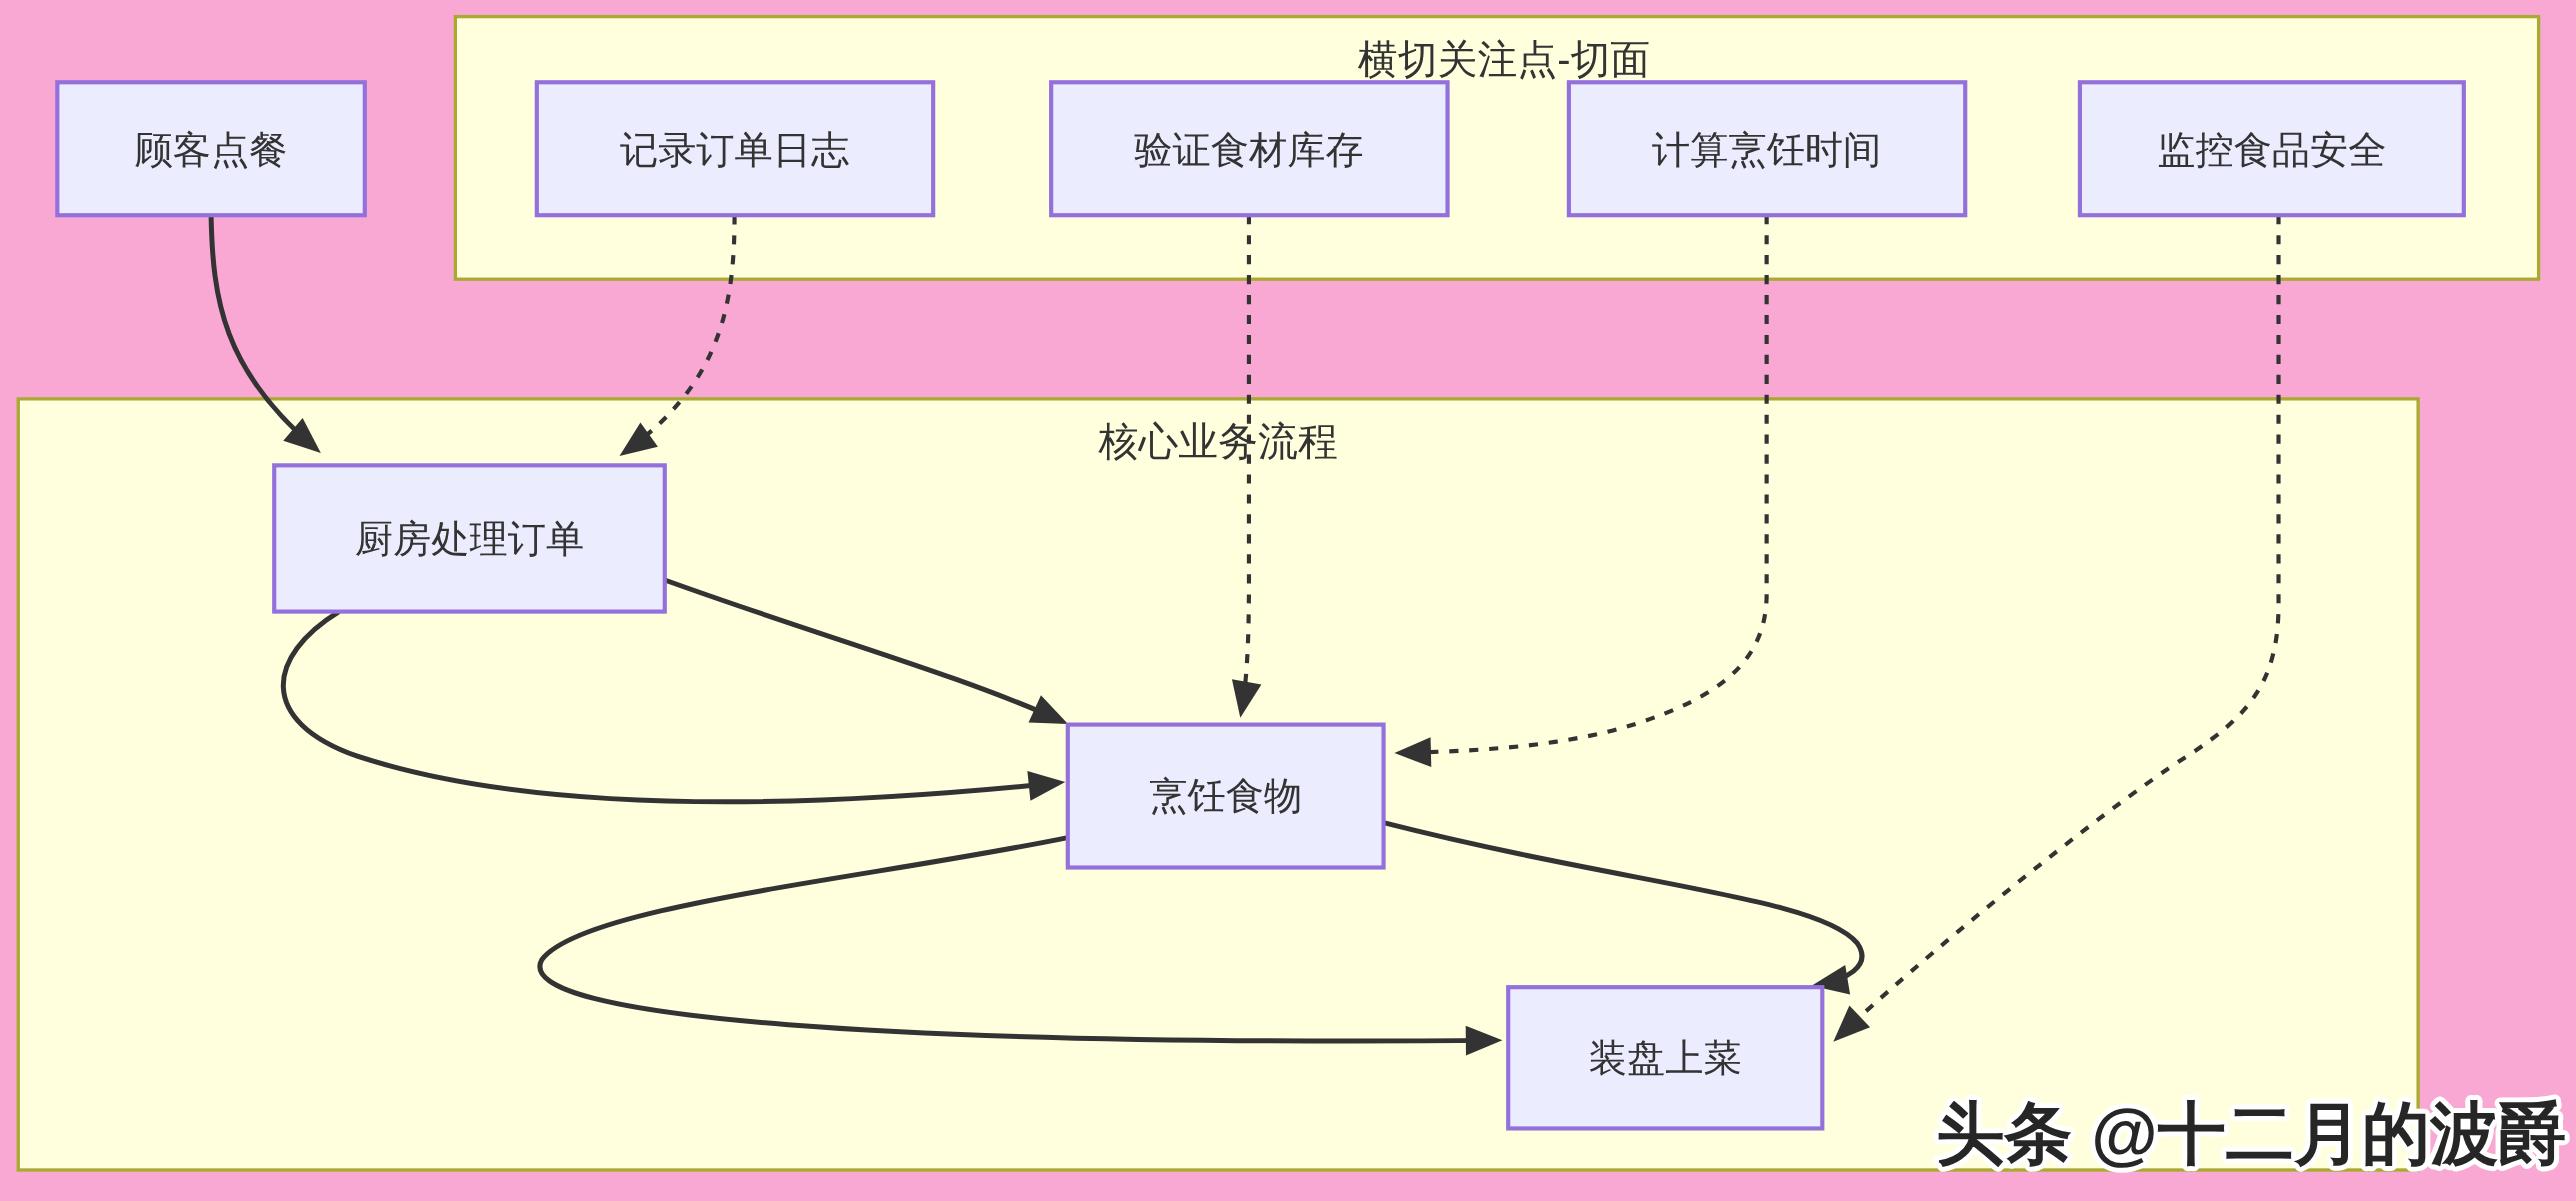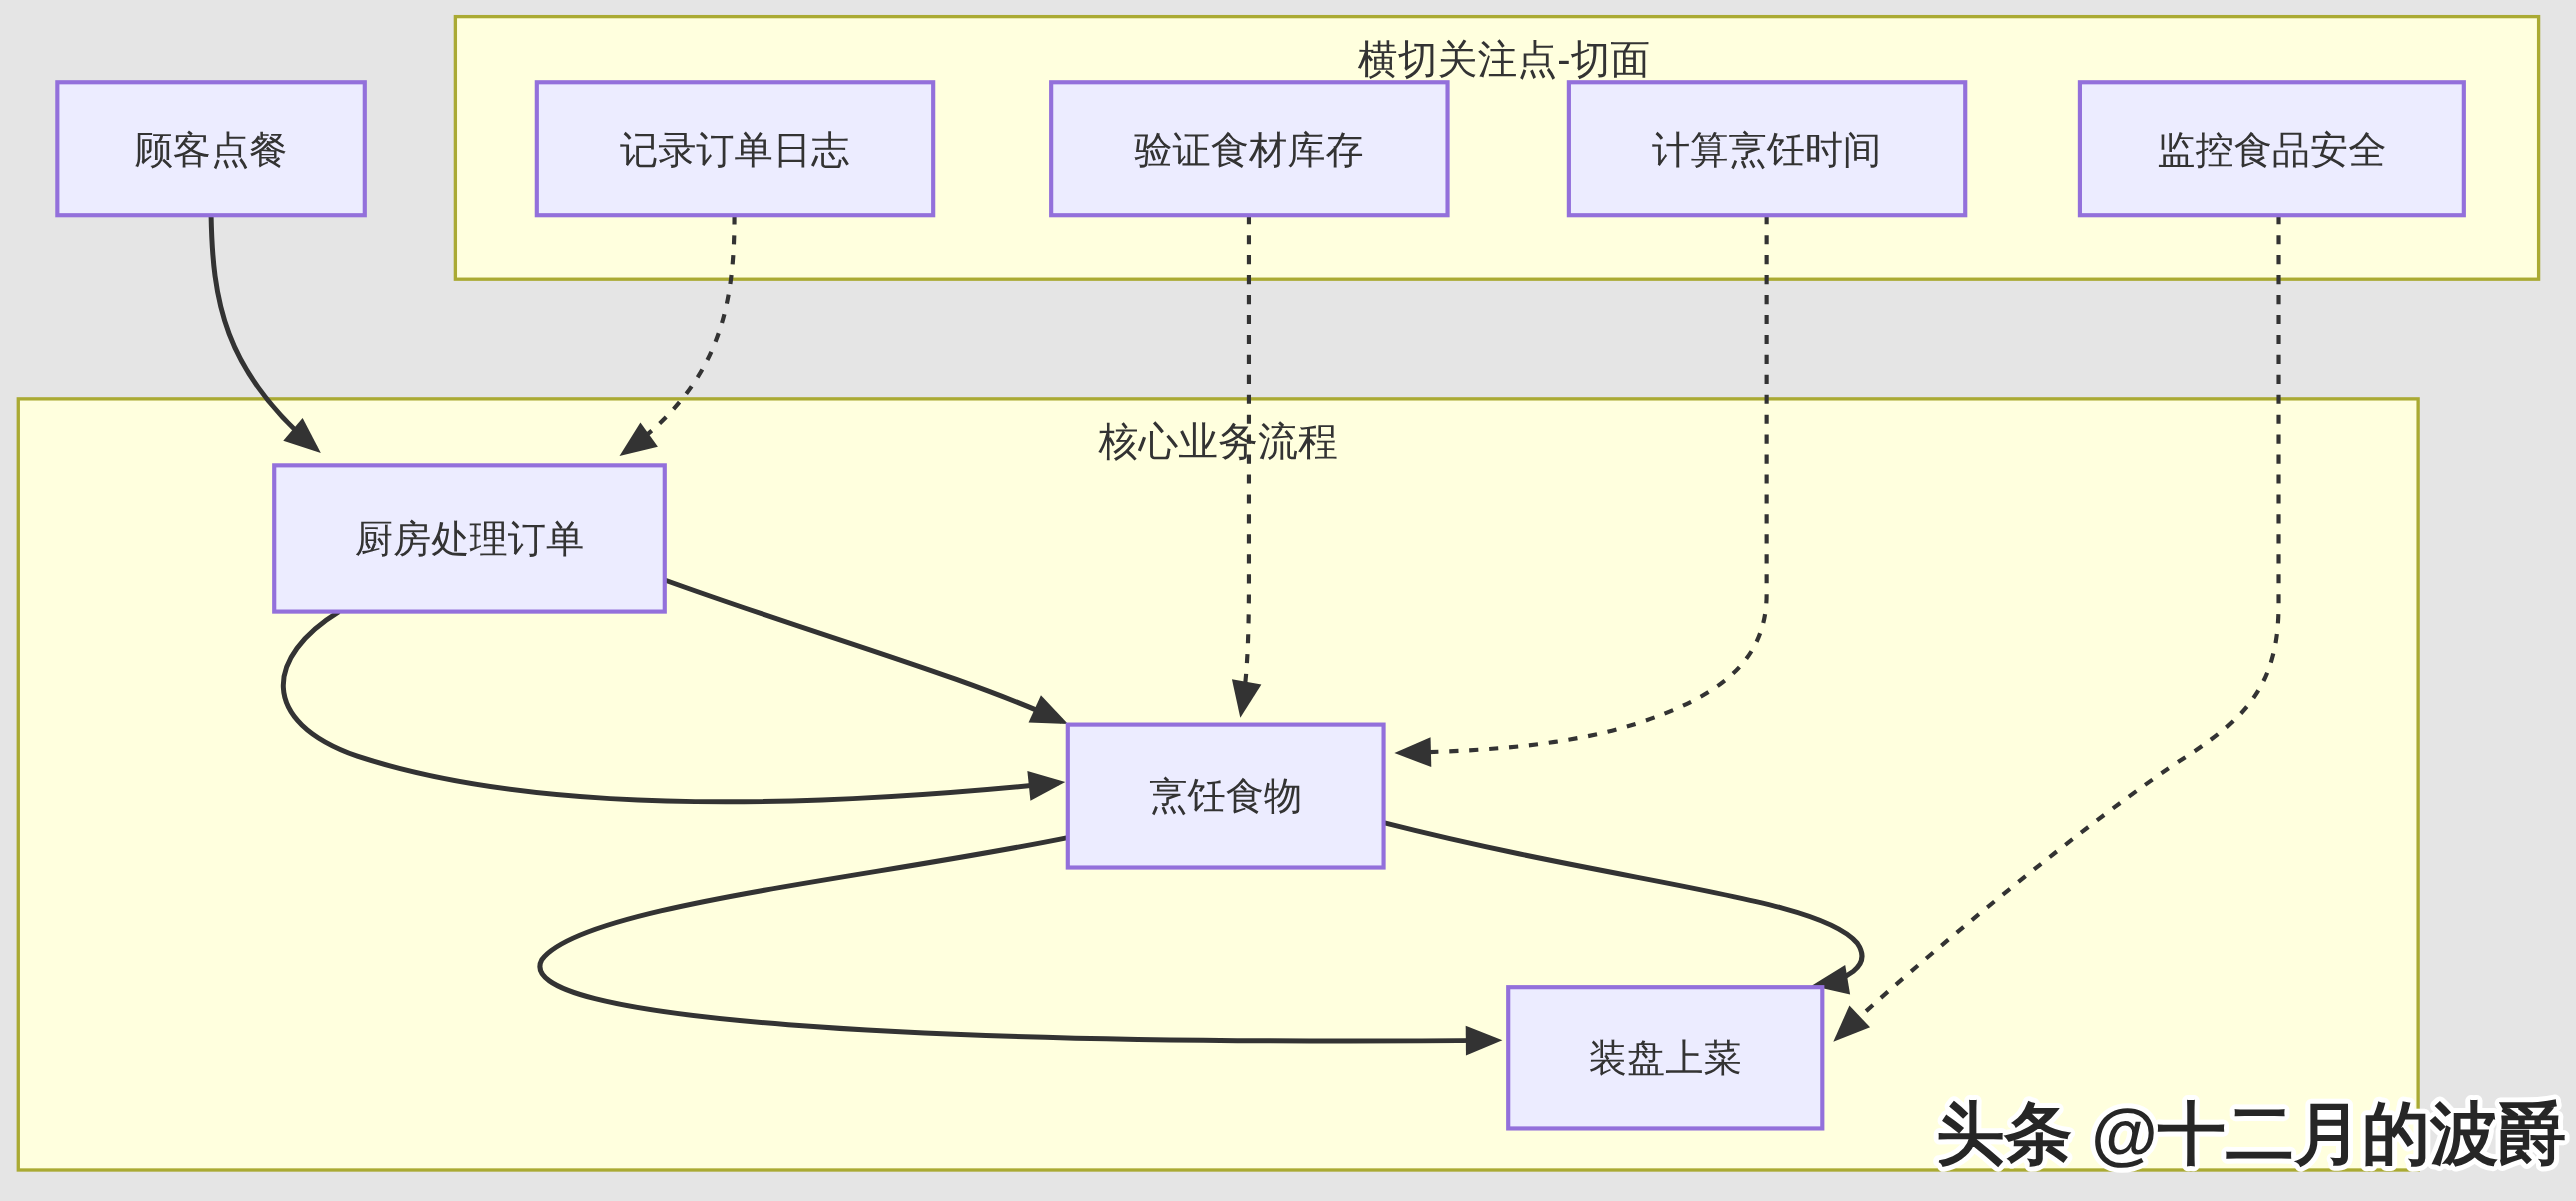--- a/index.html
+++ b/index.html
@@ -2,21 +2,21 @@
 <html style="font-size:13.3px"><head>
 <meta charset="utf-8">
 <style>
   html, body {
     margin: 0;
     padding: 0;
     background: #ffffff;
   }
   .stage {
     width: 100%;
-    background: #e5e5e5;
+    background: #f9a8d4;
     font-family: "Liberation Sans", sans-serif;
   }
   svg { display: block; width: 100%; height: auto; }
 
   .cluster-rect {
     fill: #FFFFDE;
     stroke: #AAAA33;
     stroke-width: 4;
   }
   .cluster-title {

